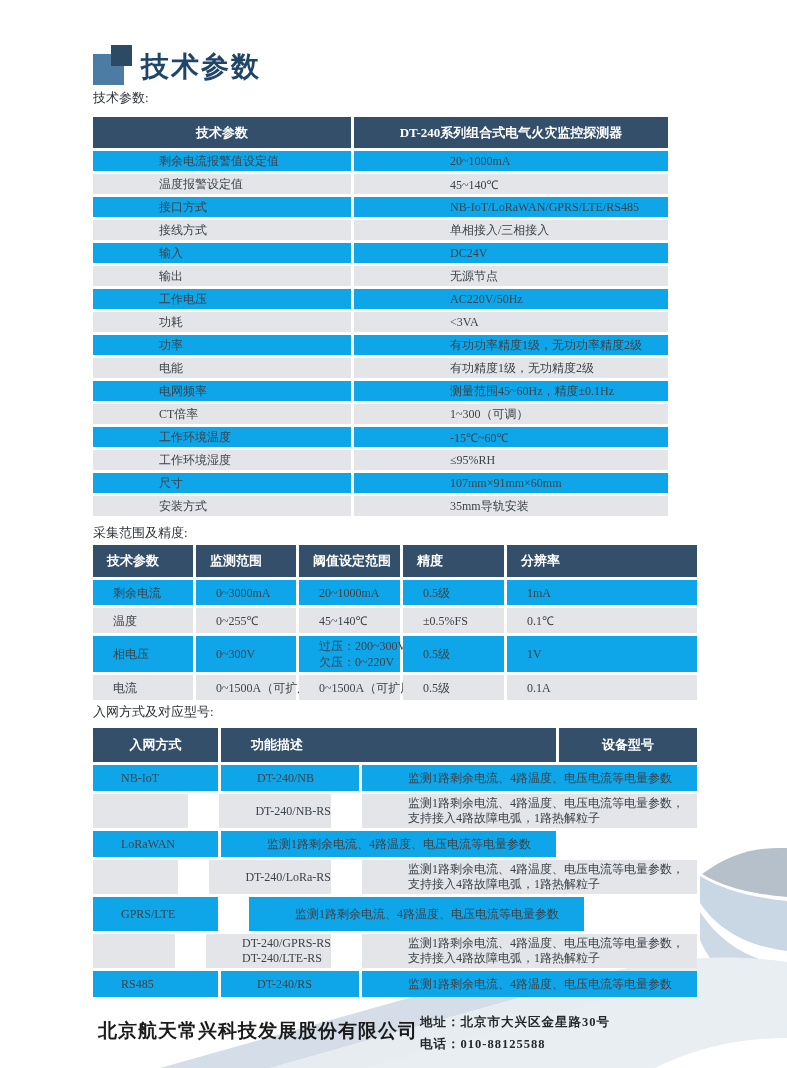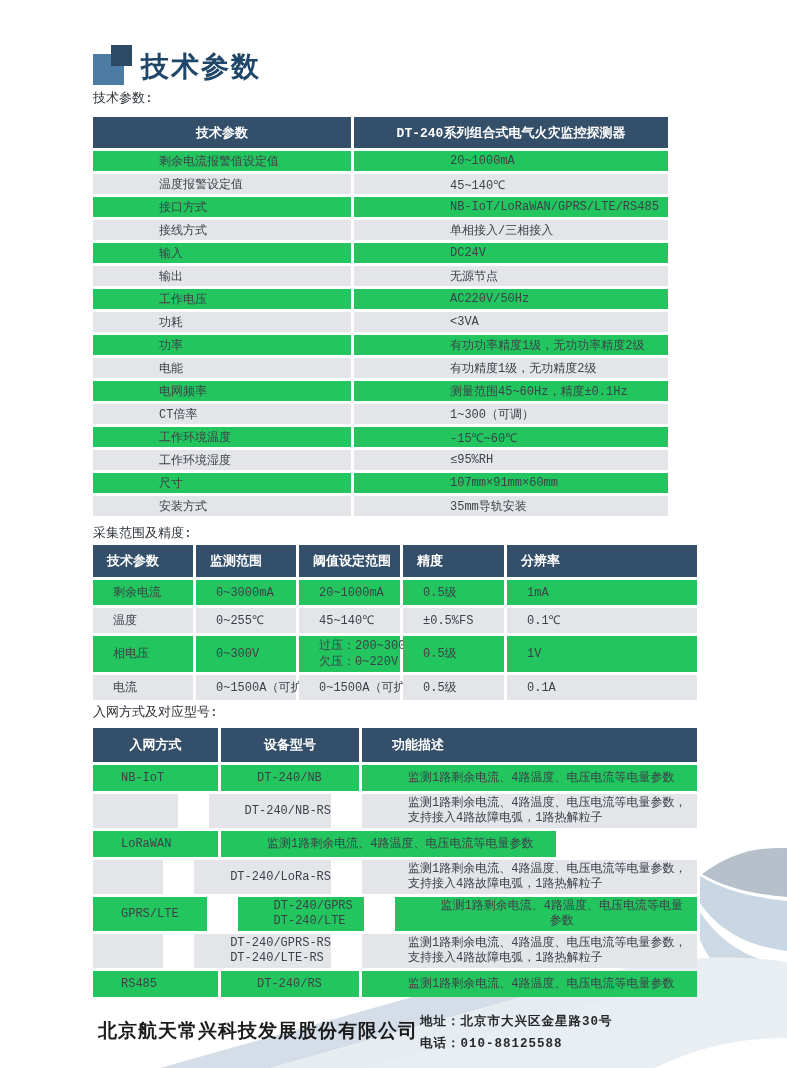--- a/index.html
+++ b/index.html
@@ -1,18 +1,18 @@
 <!DOCTYPE html>
 <html><head>
 <meta charset="utf-8">
 <style>
   html,body { margin:0; padding:0; background:#fff; }
   .page {
     position:relative; width:787px; height:1068px; background:#ffffff;
-    font-family:Liberation Mono, monospace; overflow:hidden;
+    font-family:Liberation Serif, serif; overflow:hidden;
   }
   .deco { position:absolute; left:0; top:0; z-index:0; pointer-events:none; }
 
   
   .title-block { position:absolute; left:93px; top:45px; width:300px; height:45px; z-index:2; }
   .sq-light { position:absolute; left:0; top:9px; width:31px; height:31px; background:#4C7BA4; }
   .sq-dark  { position:absolute; left:18px; top:0; width:21px; height:21px; background:#2C4A63; }
   .page-title { position:absolute; left:48px; top:3px; font-size:28px; font-weight:bold;
     color:#1F4668; white-space:nowrap; letter-spacing:2px; }
 
@@ -20,21 +20,21 @@
   .lbl1 { top:89px; } .lbl2 { top:524px; } .lbl3 { top:703px; }
 
   .tbl { position:absolute; left:93px; width:604px; z-index:2; }
   .t1 { top:117px; } .t2 { top:545px; } .t3 { top:728px; }
 
   .thead { display:flex; }
   .thead .cell { background:#344F69; color:#fff; font-weight:bold; font-size:13px; }
   .row { display:flex; margin-top:3px; }
   .cell { display:flex; align-items:center; box-sizing:border-box; font-size:12px; color:#3C4249; }
   .cell + .cell { margin-left:3px; }
-  .blue .cell { background:#22c55e;text-align:center; }
+  .blue .cell { background:#0ea5e9; }
   .gray .cell { background:#E3E5E9; }
   .nw { white-space:nowrap; }
 
   
   .t1 .thead { height:31px; }
   .t1 .c1 { width:258px; } .t1 .c2 { width:314px; }
   .t1 .thead .cell { justify-content:center; }
   .t1 .row { height:20px; }
   .t1 .row .c1 { padding-left:66px; }
   .t1 .row .c2 { padding-left:96px; }
@@ -207,22 +207,22 @@
       <div class="cell k4 nw">0.5级</div>
       <div class="cell k5 nw">0.1A</div>
     </div>
   </div>
 
   <div class="sec-label lbl3">入网方式及对应型号:</div>
 
   <div class="tbl t3">
     <div class="thead">
       <div class="cell m1">入网方式</div>
+      <div class="cell m3">功能描述</div>
       <div class="cell m2">设备型号</div>
-      <div class="cell m3">功能描述</div>
     </div>
     <div class="row blue r-s">
       <div class="cell m1 nw">NB-IoT</div>
       <div class="cell m2 nw">DT-240/NB</div>
       <div class="cell m3 desc">
           <span>监测1路剩余电流、4路温度、电压电流等电量参数</span>
         </div>
     </div>
     <div class="row gray r-d">
       <div class="cell m1 nw"></div>
@@ -241,24 +241,20 @@
     <div class="row gray r-d">
       <div class="cell m1 nw"></div>
       <div class="cell m2 nw">DT-240/LoRa-RS</div>
       <div class="cell m3 desc vstack">
         <span>监测1路剩余电流、4路温度、电压电流等电量参数，</span>
         <span>支持接入4路故障电弧，1路热解粒子</span>
       </div>
     </div>
     <div class="row blue r-d">
       <div class="cell m1 nw">GPRS/LTE</div>
-      <div class="cell m2 vstack">
-        <span>DT-240/GPRS</span>
-        <span>DT-240/LTE</span>
-      </div>
       <div class="cell m3 desc">
           <span>监测1路剩余电流、4路温度、电压电流等电量参数</span>
         </div>
     </div>
     <div class="row gray r-d">
       <div class="cell m1 nw"></div>
       <div class="cell m2 vstack">
         <span>DT-240/GPRS-RS</span>
         <span>DT-240/LTE-RS</span>
       </div>

